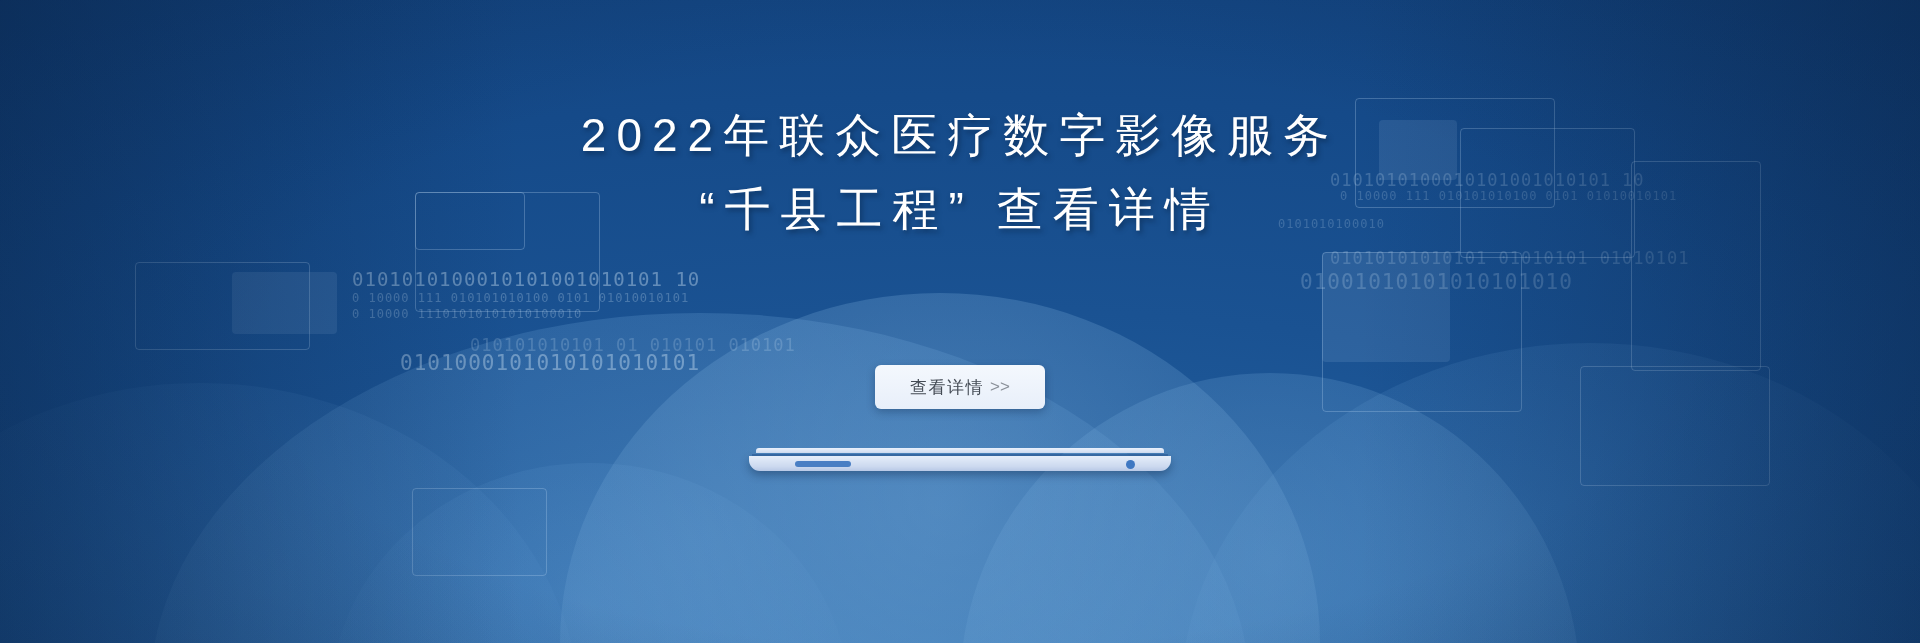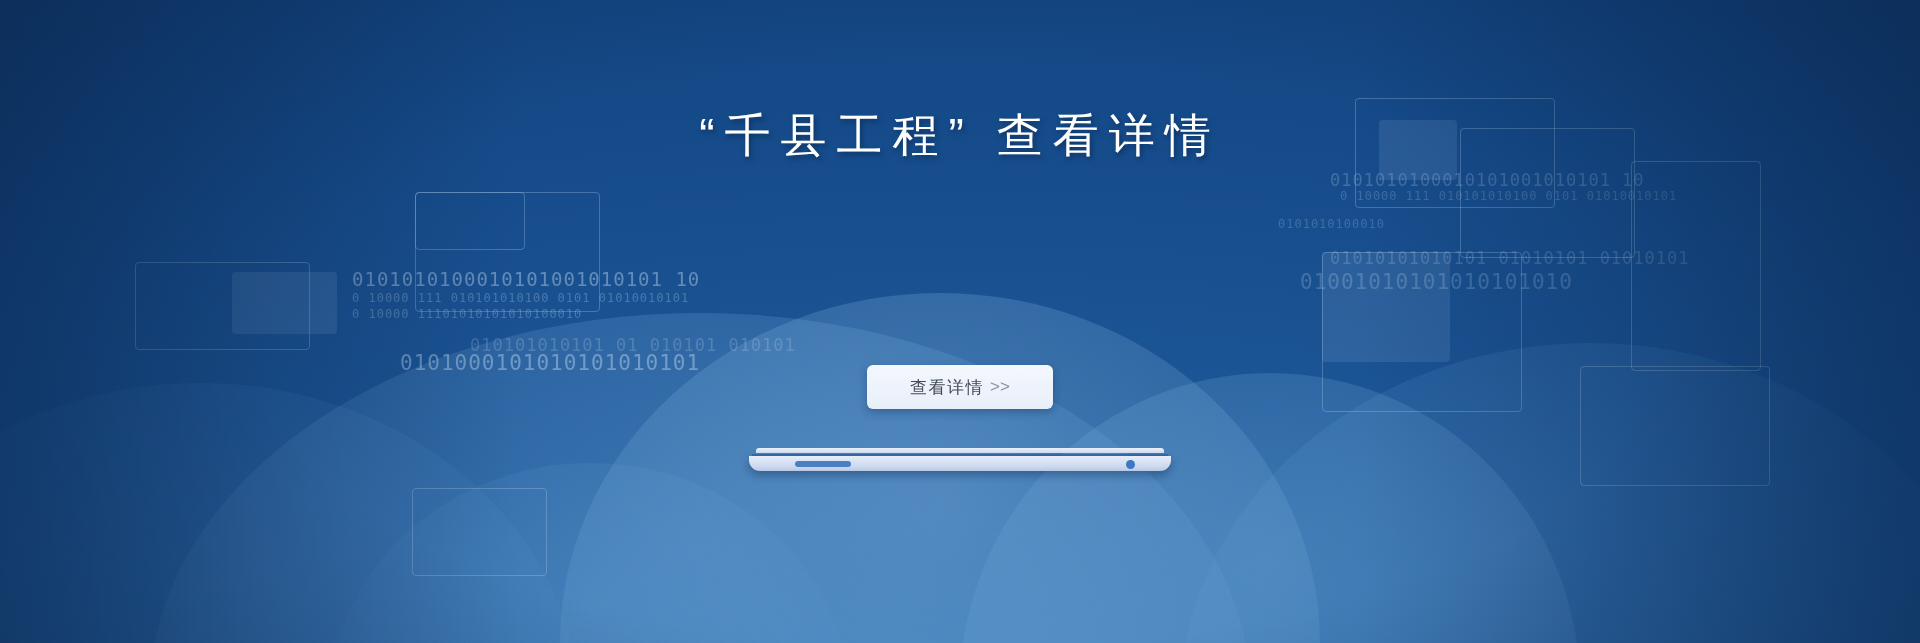--- a/index.html
+++ b/index.html
@@ -78,21 +78,21 @@
     font-weight:400;
     text-shadow:2px 3px 5px rgba(8,32,64,0.55);
     white-space:nowrap;
   }
 
   
   .cta{
     position:absolute;
     left:50%; transform:translateX(-50%);
     top:365px;
-    width:186px; height:44px;
+    width:170px; height:44px;
     border-radius:6px;
     background:linear-gradient(to bottom,#f4f8fd,#e8effa);
     border:none;
     box-shadow:0 3px 8px rgba(6,28,58,0.30);
     color:#444b55;
     font-family:"Liberation Sans","DejaVu Sans",sans-serif;
     font-size:17px;
     letter-spacing:1.5px;
     cursor:pointer;
     display:flex; align-items:center; justify-content:center;
@@ -174,20 +174,21 @@
   <div class="bin" style="left:1340px; top:189px; font-size:12px; opacity:.5;">0 10000  111        010101010100    0101        01010010101</div>
   <div class="bin" style="left:1278px; top:217px; font-size:12px; opacity:.5;">0101010100010</div>
   <div class="bin" style="left:1330px; top:248px; font-size:17px; opacity:.5;">01010101010101 01010101 01010101</div>
   <div class="bin" style="left:1300px; top:270px; font-size:21px; opacity:.55;">01001010101010101010</div>
 
   <div class="left-shade"></div>
   <div class="right-shade"></div>
   <div class="vignette"></div>
 
   <div class="title-wrap">
+    <div class="title-line">2022年联众医疗数字影像服务</div>
     <div class="title-line">“千县工程” 查看详情</div>
   </div>
 
   <button class="cta">
     <span>查看详情</span>
     <span class="cta-arrow">&gt;&gt;</span>
   </button>
 
   <div class="laptop">
     <div class="laptop-hinge"></div>

